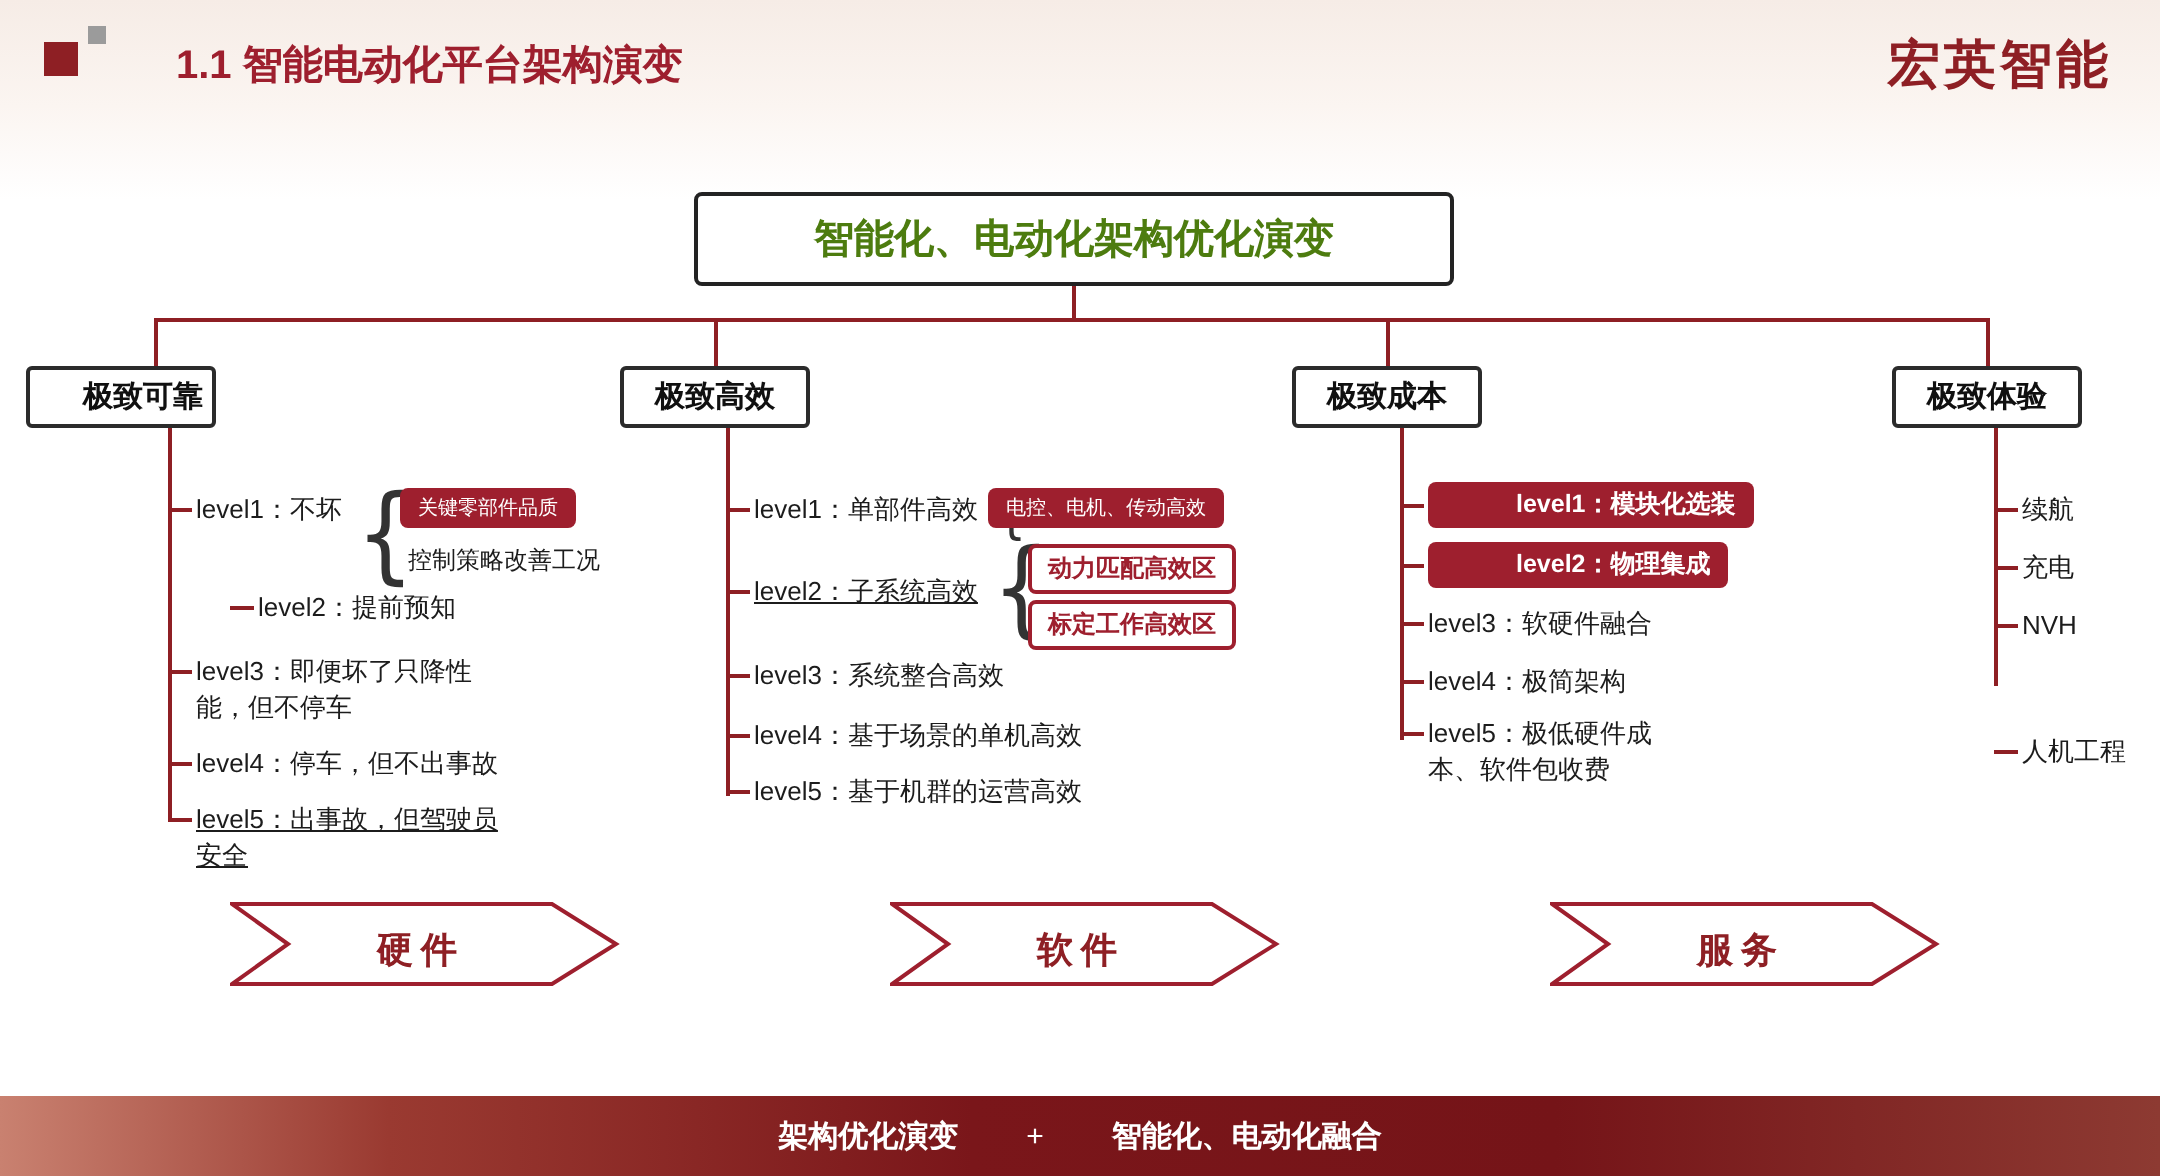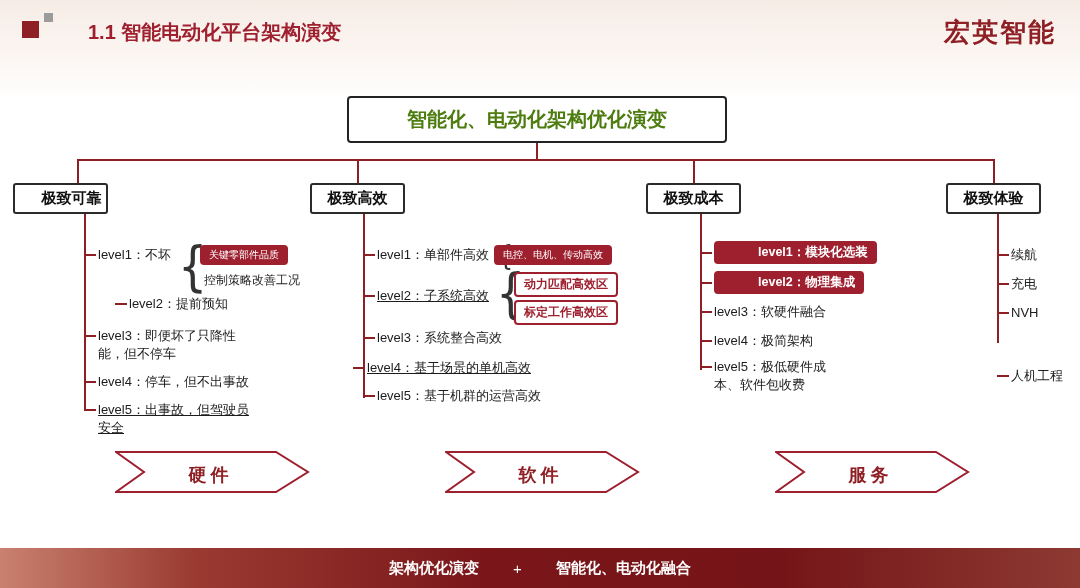--- a/index.html
+++ b/index.html
@@ -83,21 +83,21 @@
 
   <div class="brace" style="left:178px;top:240px;font-size:46px;"></div>
   <div class="callout" style="left:200px;top:244px;">
     <span class="badge-filled">关键零部件品质</span>
   </div>
   <div class="callout-text" style="left:204px;top:272px;">控制策略改善工况</div>
 
   <div class="item" style="left:363px;top:246px;">level1：单部件高效</div>
   <div class="item" style="left:363px;top:287px;text-decoration:underline;">level2：子系统高效</div>
   <div class="item" style="left:363px;top:329px;">level3：系统整合高效</div>
-  <div class="item" style="left:353px;top:359px;text-decoration:underline;">level4：基于场景的单机高效</div>
+  <div class="item" style="left:363px;top:359px;">level4：基于场景的单机高效</div>
   <div class="item" style="left:363px;top:387px;">level5：基于机群的运营高效</div>
 
   <div class="brace" style="left:498px;top:243px;font-size:24px;"></div>
   <div class="callout" style="left:494px;top:244px;">
     <span class="badge-filled">电控、电机、传动高效</span>
   </div>
   <div class="brace" style="left:496px;top:267px;font-size:46px;"></div>
   <div class="callout" style="left:514px;top:272px;">
     <span class="badge-outline">动力匹配高效区</span>
   </div>

